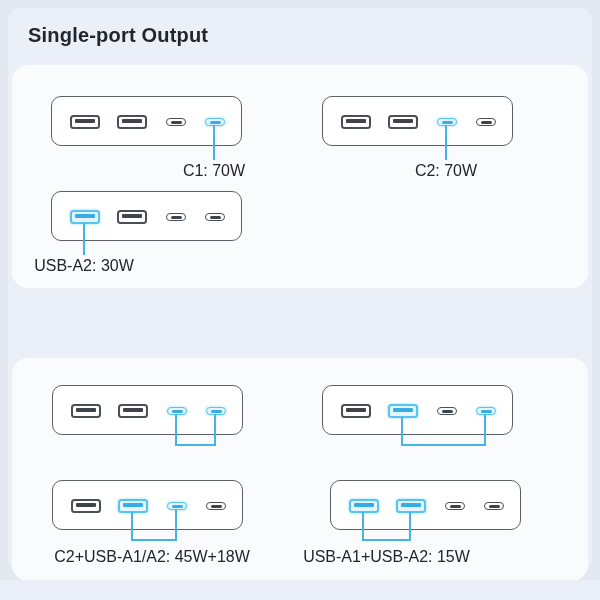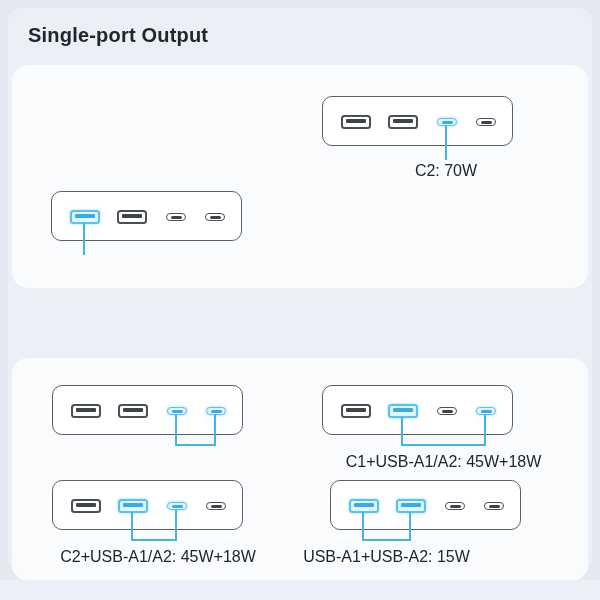--- a/index.html
+++ b/index.html
@@ -59,20 +59,38 @@
 <div class="page">
   <div class="sheet"></div>
 
   <h2 class="section-title" id="title-1">Single-port Output</h2>
 
   <div class="card" id="card-1"></div>
 
 
   <div class="card" id="card-2"></div>
 
+  <div class="device-group s0" id="g0">
+    <div class="device">
+        <div class="port a" style="left: 18px;">
+          <i></i>
+        </div>
+        <div class="port a" style="left: 65px;">
+          <i></i>
+        </div>
+        <div class="port c" style="left: 114px;">
+          <i></i>
+        </div>
+        <div class="port c hl" style="left: 153px;">
+          <i></i>
+        </div>
+      </div>
+    <div class="port-label" style="left: 163px;">C1: 70W</div>
+  <div class="vline" style="left: 162.2px; top: 29px; height: 35px;"></div>
+    </div>
   <div class="device-group s0" id="g1">
     <div class="device">
         <div class="port a" style="left: 18px;">
           <i></i>
         </div>
         <div class="port a" style="left: 65px;">
           <i></i>
         </div>
         <div class="port c hl" style="left: 114px;">
           <i></i>
@@ -92,20 +110,21 @@
         <div class="port a" style="left: 65px;">
           <i></i>
         </div>
         <div class="port c" style="left: 114px;">
           <i></i>
         </div>
         <div class="port c" style="left: 153px;">
           <i></i>
         </div>
       </div>
+    <div class="port-label" style="left: 33px;">USB-A2: 30W</div>
   <div class="vline" style="left: 32.2px; top: 32px; height: 32px;"></div>
     </div>
 
   <div class="device-group s1" id="g4">
     <div class="device">
         <div class="port a" style="left: 18px;">
           <i></i>
         </div>
         <div class="port a" style="left: 65px;">
           <i></i>
@@ -129,41 +148,40 @@
         <div class="port a hl" style="left: 65px;">
           <i></i>
         </div>
         <div class="port c" style="left: 114px;">
           <i></i>
         </div>
         <div class="port c hl" style="left: 153px;">
           <i></i>
         </div>
       </div>
-    <div class="port-label" style="left: 121.5px;">C1+USB-A1/A2: 45W+18W</div>
   <div class="vline" style="left: 79.2px; top: 32px; height: 29px;"></div>
       <div class="vline" style="left: 162.2px; top: 29px; height: 32px;"></div>
       <div class="hline" style="left: 79.2px; top: 59.4px; width: 84.6px;"></div>
     </div>
   <div class="device-group s1" id="g6">
     <div class="device">
         <div class="port a" style="left: 18px;">
           <i></i>
         </div>
         <div class="port a hl" style="left: 65px;">
           <i></i>
         </div>
         <div class="port c hl" style="left: 114px;">
           <i></i>
         </div>
         <div class="port c" style="left: 153px;">
           <i></i>
         </div>
       </div>
-    <div class="port-label" style="left: 106px; text-align: center;">C2+USB-A1/A2: 45W+18W</div>
+    <div class="port-label" style="left: 100px; text-align: center;">C2+USB-A1/A2: 45W+18W</div>
   <div class="vline" style="left: 79.2px; top: 32px; height: 29px;"></div>
       <div class="vline" style="left: 123.2px; top: 29px; height: 32px;"></div>
       <div class="hline" style="left: 79.2px; top: 59.4px; width: 45.6px;"></div>
     </div>
   <div class="device-group s1" id="g7">
     <div class="device">
         <div class="port a hl" style="left: 18px;">
           <i></i>
         </div>
         <div class="port a hl" style="left: 65px;">

